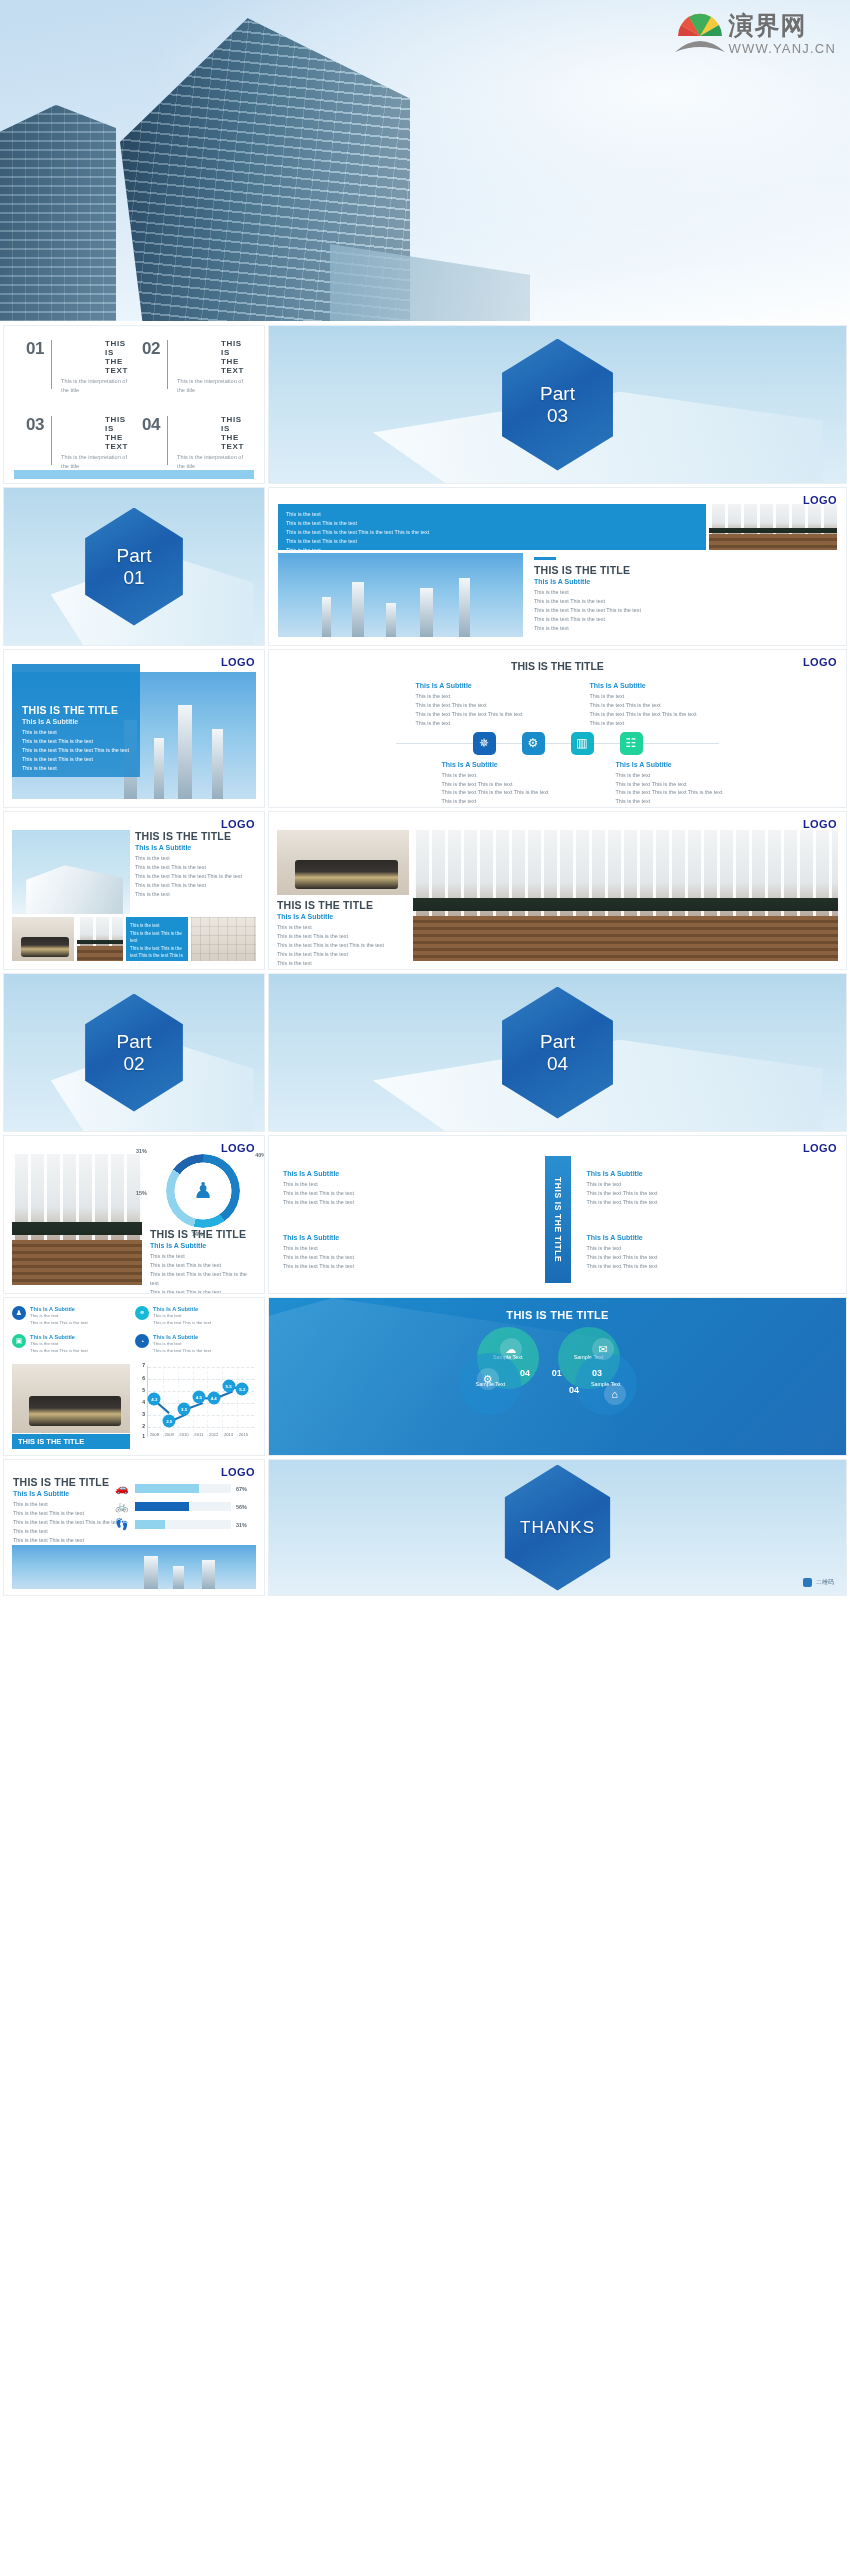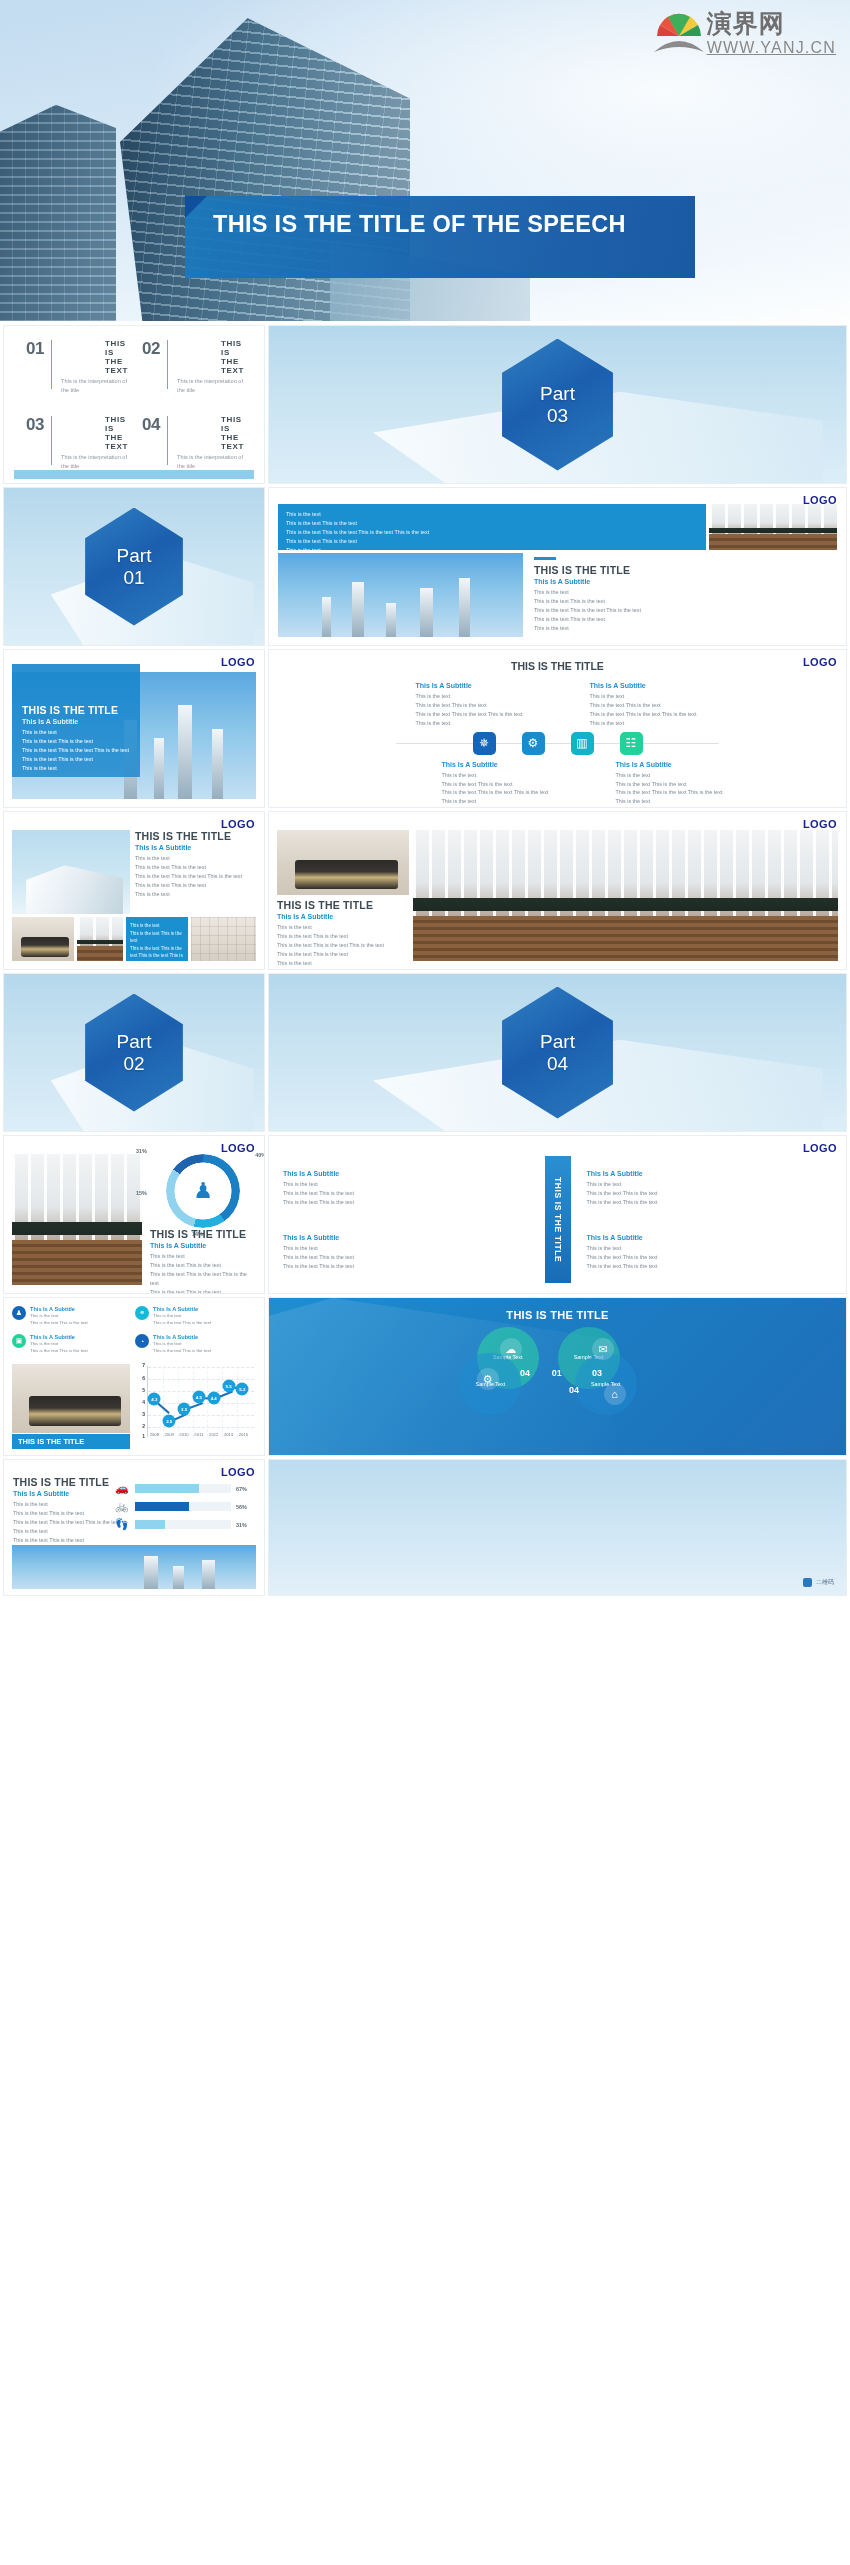--- a/index.html
+++ b/index.html
@@ -55,21 +55,21 @@
     background:linear-gradient(95deg,#8fb4c9,#c5d8e4);
     clip-path: polygon(0% 30%, 100% 58%, 100% 100%, 0% 100%);
     opacity:.8;
   }
   .logo {
     position:absolute; right:14px; top:8px; display:flex; align-items:center; 
   }
   .logo-mark { width:56px; height:52px; position:relative; }
   .logo-txt { display:flex; flex-direction:column; align-items:flex-start; }
   .logo-cn { font-size:25px; font-weight:bold; color:#6f6f6f; letter-spacing:1px; line-height:1; }
-  .logo-url { font-size:16px; color:#8a8a8a; letter-spacing:1.2px; margin-top:3px;text-decoration:underline; }
+  .logo-url { font-size:13px; color:#8a8a8a; letter-spacing:1.2px; margin-top:3px; }
 
   .cover-title {
     position:absolute; left:185px; top:196px; width:510px; height:82px;
     background: linear-gradient(100deg, rgba(26,121,189,.93) 0%, rgba(21,95,170,.95) 55%, rgba(18,82,160,.96) 100%);
     color:#fff; padding:12px 0 0 28px;
     font-size:23.5px; font-weight:bold; line-height:1.42; letter-spacing:.3px;
   }
   .cover-title .corner{
     position:absolute; left:0; top:0; width:22px; height:22px;
     background:#0f4f9e; clip-path: polygon(0 0, 100% 0, 0 100%);
@@ -300,24 +300,20 @@
           <path d="M47 17 A22 22 0 0 1 50 28 L28 28 Z" fill="#2e9b55"></path>
           <path d="M3 44 Q28 22 53 44 Q28 34 3 44 Z" fill="#8b8b8b"></path>
         </svg>
       </div>
       <div class="logo-txt">
         <div class="logo-cn">演界网</div>
         <div class="logo-url">WWW.YANJ.CN</div>
       </div>
     </div>
 
-    <div class="cover-title">
-      <div class="corner"></div>
-      <span>THIS IS THE TITLE OF THE SPEECH</span>
-    </div>
   </div>
 
   <div class="grid">
 
     <div class="row">
       <div class="slide w-l h1">
         <div class="content-items">
           <div class="ci-row">
             <div class="ci">
               <div class="ci-num">01</div>
@@ -782,20 +778,23 @@
           </div>
         </div>
         <div class="ph ph-city" style="position:absolute;left:8px;right:8px;bottom:6px;height:44px;">
           <div class="tw" style="left:54%;width:14px;height:74%;"></div>
           <div class="tw" style="left:66%;width:11px;height:52%;"></div>
           <div class="tw" style="left:78%;width:13px;height:66%;"></div>
         </div>
       </div>
 
       <div class="slide w-r h2 thanks">
+        <div class="thanks-hex">
+          <span>THANKS</span>
+        </div>
         <div class="thanks-foot">
           <div class="dot"></div>
           <span>二维码</span>
         </div>
       </div>
     </div>
 
   </div>
 </div>
 

